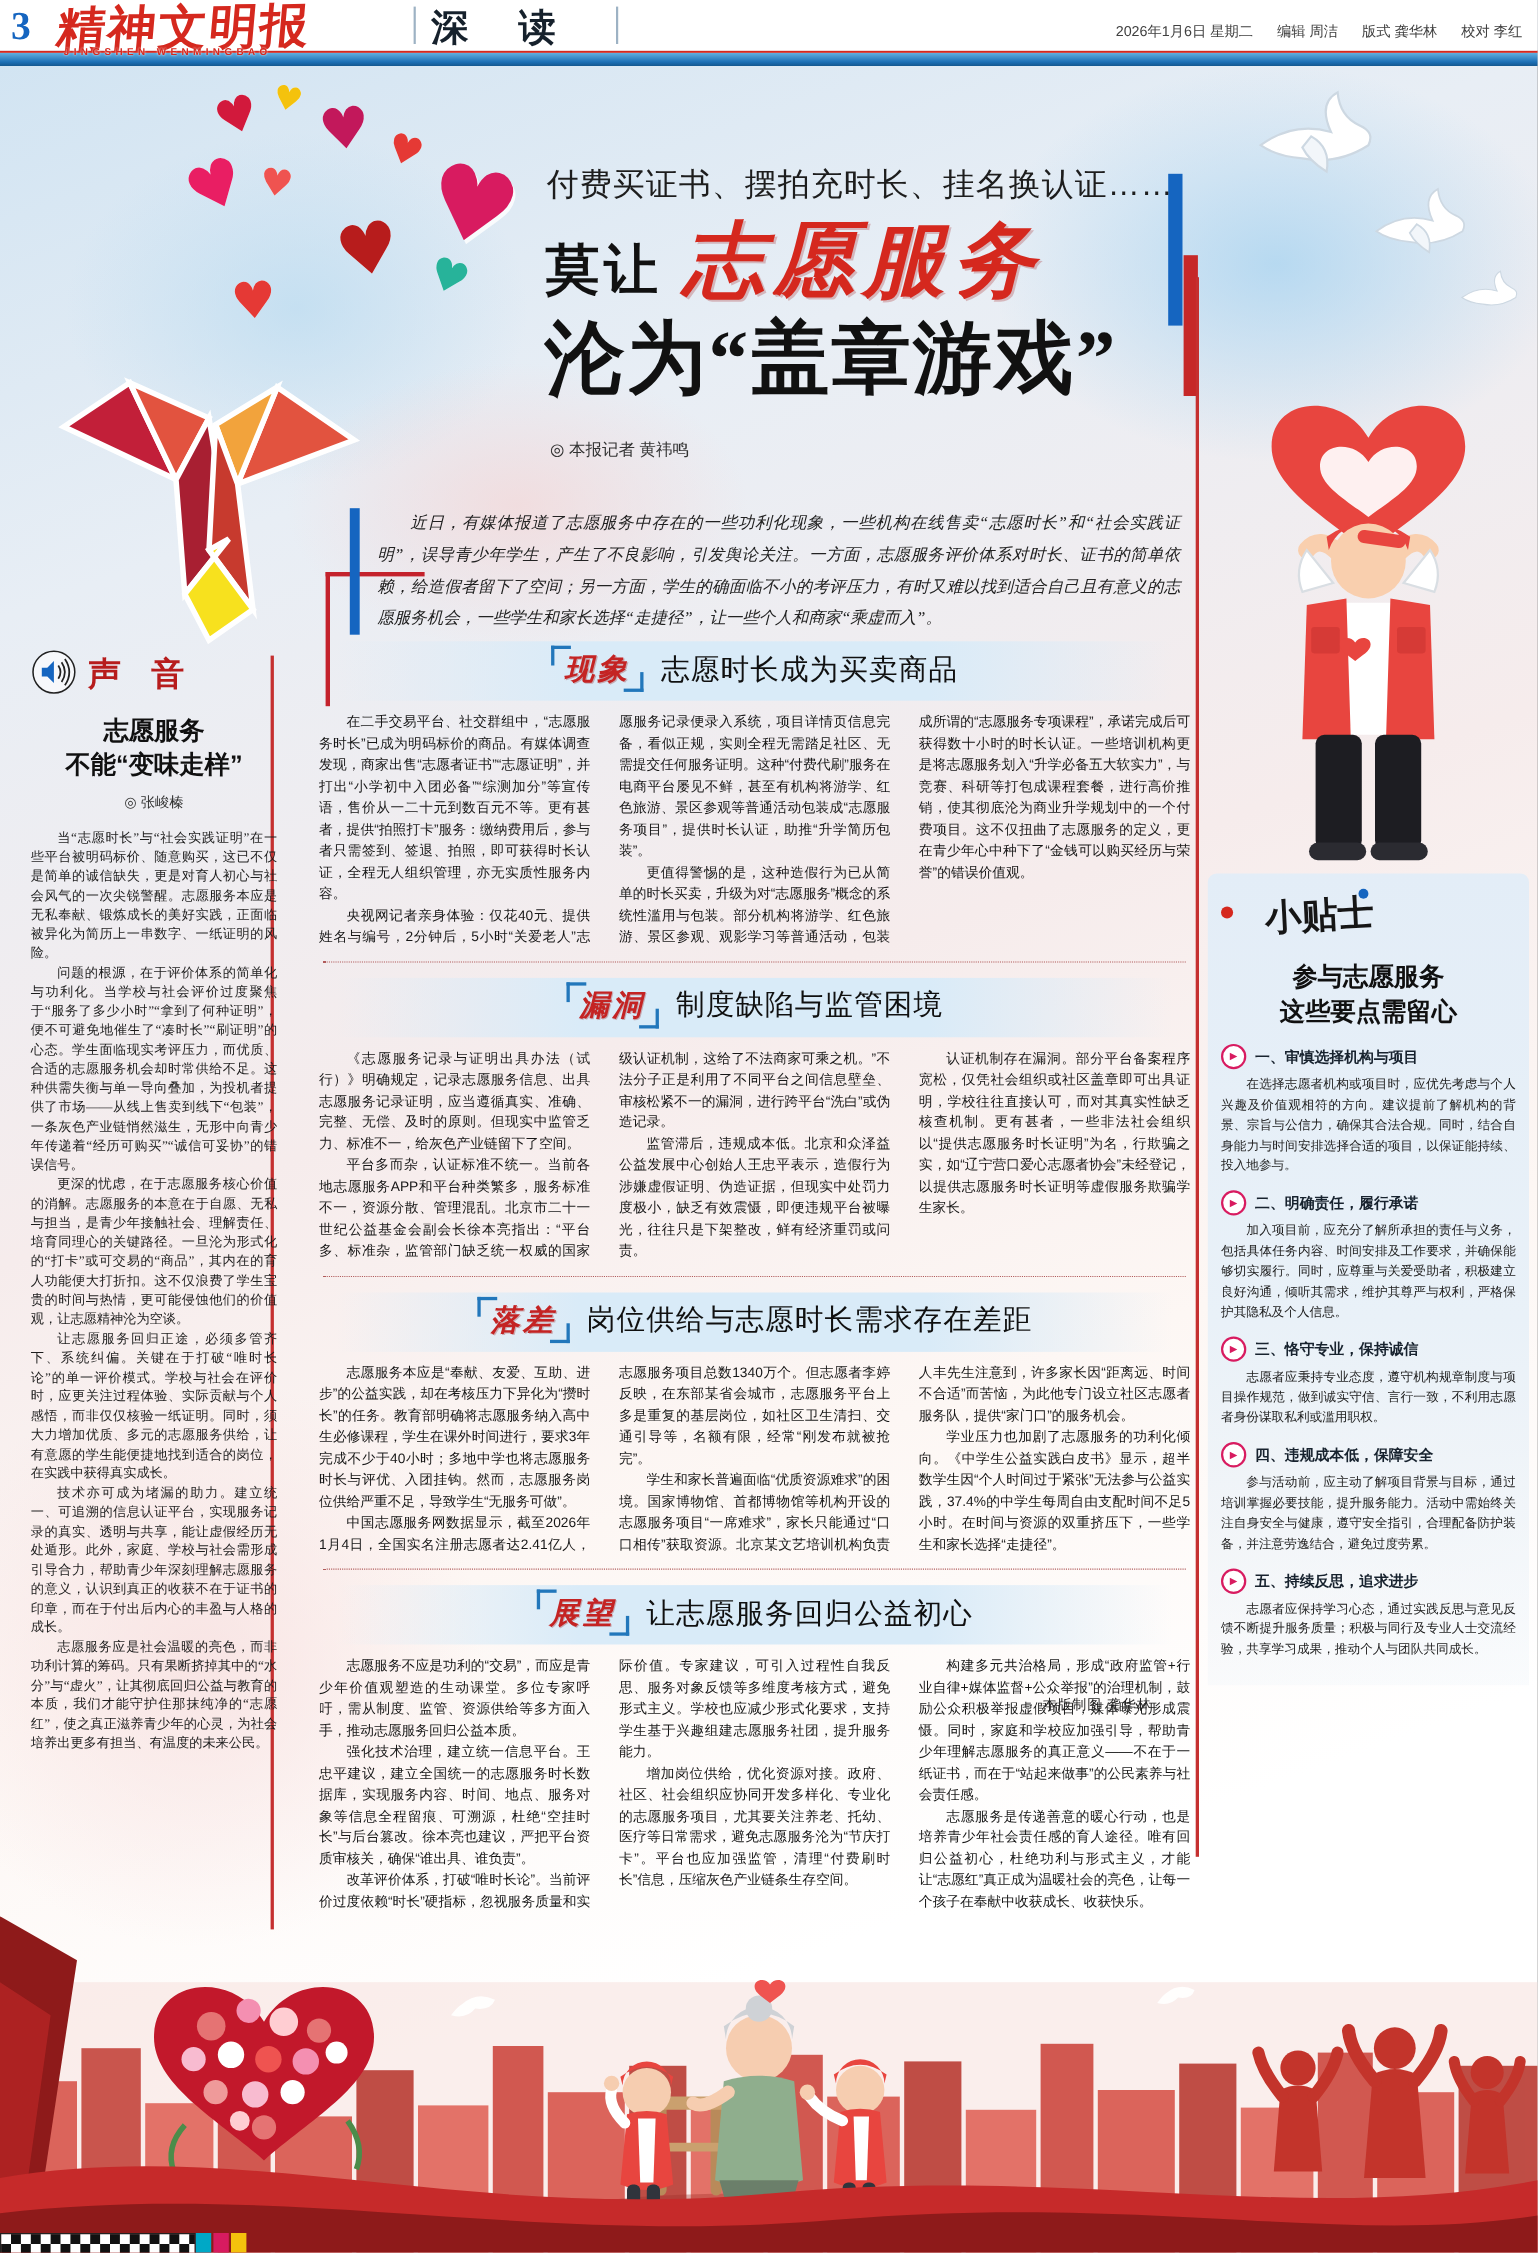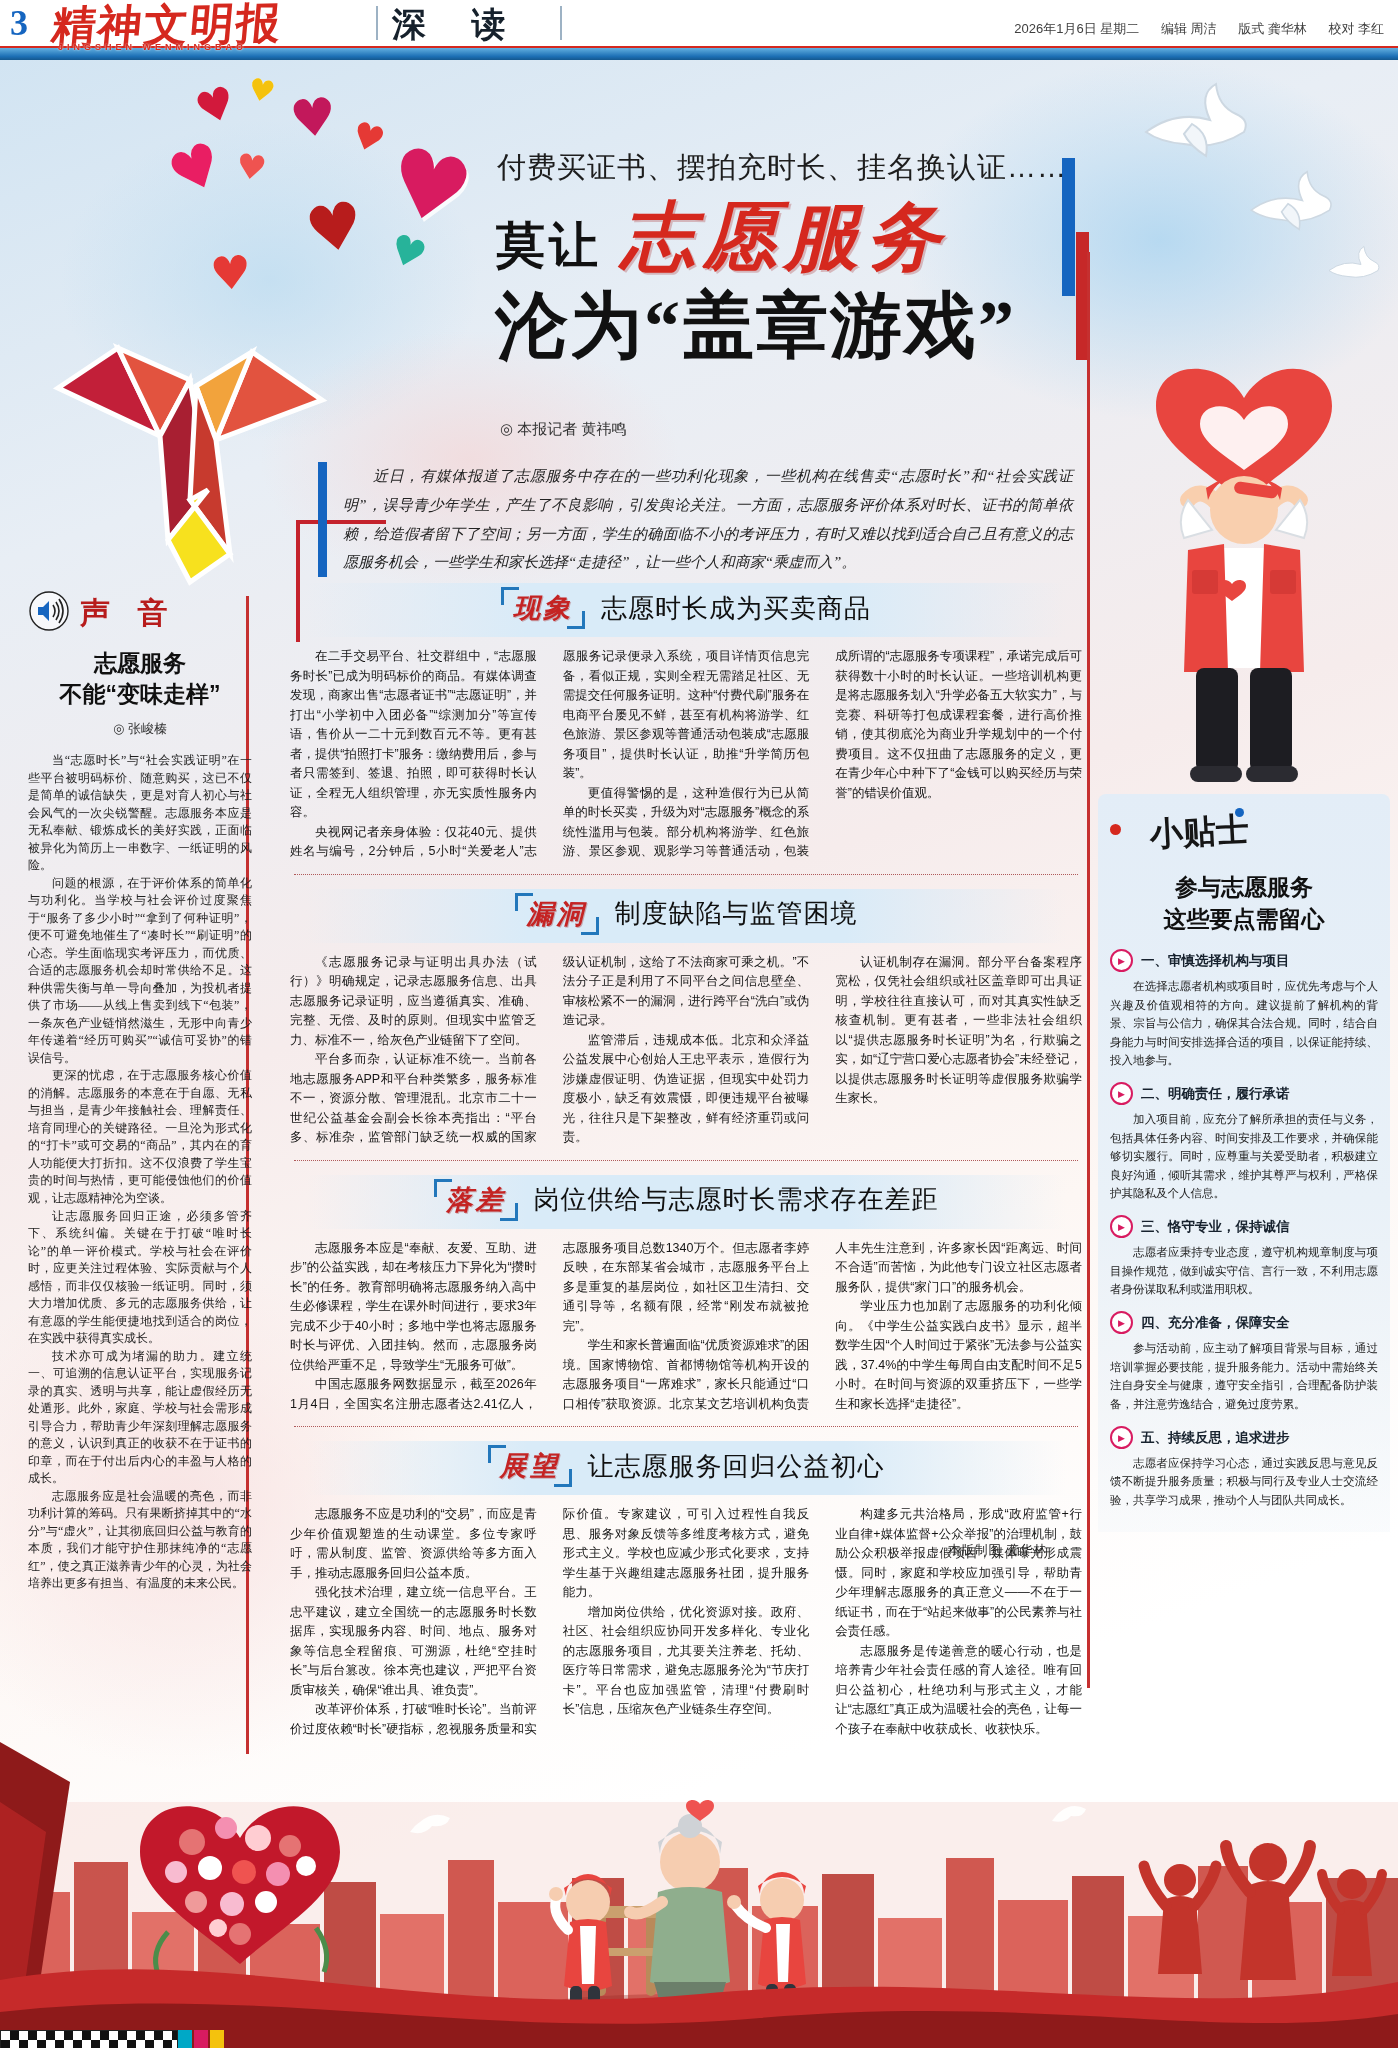--- a/index.html
+++ b/index.html
@@ -23,21 +23,21 @@
   .soft-blob{position:absolute;border-radius:50%;z-index:0;}
   .dove{position:absolute;z-index:1;}
   
   #kicker{position:absolute;left:497px;top:148px;font-size:29px;color:#1d1d1d;letter-spacing:1px;z-index:3;font-weight:500;}
   #title-line1{position:absolute;left:496px;top:188px;z-index:3;white-space:nowrap;}
   #title-line1 .t-black{font-size:49px;font-weight:900;color:#111;letter-spacing:4px;}
   #title-line1 .t-red{font-size:74px;font-weight:900;color:#d5281e;letter-spacing:8px;margin-left:14px;
     font-family:"Liberation Serif","DejaVu Serif",serif;font-style:italic;text-shadow:2px 2px 0 rgba(160,20,20,.25);}
   #title-line2{position:absolute;left:496px;top:278px;font-size:72px;font-weight:900;color:#111;z-index:3;letter-spacing:2px;font-family:Liberation Serif, serif;}
   .accent-bar{position:absolute;z-index:2;}
-  #byline{position:absolute;left:500px;top:400px;font-size:15px;color:#333;z-index:3;margin-top:20px;}
+  #byline{position:absolute;left:500px;top:400px;font-size:15px;color:#333;z-index:3;}
   
   #intro{position:absolute;left:318px;top:462px;width:730px;z-index:3;border-left:9px solid #1565c0;padding-left:16px;}
   #intro p{margin:0;font-size:15px;line-height:1.92;text-align:justify;text-indent:2em;color:#222;
     font-family:"Liberation Serif","DejaVu Serif",serif;font-style:italic;}
   .red-bracket{position:absolute;left:296px;top:520px;width:86px;height:118px;border-left:4px solid #c4222c;border-top:4px solid #c4222c;z-index:2;}
   
   .vrule{position:absolute;width:3px;background:#c53030;z-index:2;}
   
   #voice{position:absolute;left:28px;top:590px;width:224px;z-index:3;}
   .voice-head{display:flex;align-items:center;gap:10px;justify-content:flex-start;margin-bottom:12px;}
@@ -303,21 +303,21 @@
       <div class="tip-item">
         <div class="tip-title-row">
           <span class="tip-arrow">▶</span>
           <span class="tip-title">三、恪守专业，保持诚信</span>
         </div>
         <p class="tip-body">志愿者应秉持专业态度，遵守机构规章制度与项目操作规范，做到诚实守信、言行一致，不利用志愿者身份谋取私利或滥用职权。</p>
       </div>
       <div class="tip-item">
         <div class="tip-title-row">
           <span class="tip-arrow">▶</span>
-          <span class="tip-title">四、充分准备，保障安全</span>
+          <span class="tip-title">四、违规成本低，保障安全</span>
         </div>
         <p class="tip-body">参与活动前，应主动了解项目背景与目标，通过培训掌握必要技能，提升服务能力。活动中需始终关注自身安全与健康，遵守安全指引，合理配备防护装备，并注意劳逸结合，避免过度劳累。</p>
       </div>
       <div class="tip-item">
         <div class="tip-title-row">
           <span class="tip-arrow">▶</span>
           <span class="tip-title">五、持续反思，追求进步</span>
         </div>
         <p class="tip-body">志愿者应保持学习心态，通过实践反思与意见反馈不断提升服务质量；积极与同行及专业人士交流经验，共享学习成果，推动个人与团队共同成长。</p>
       </div>

